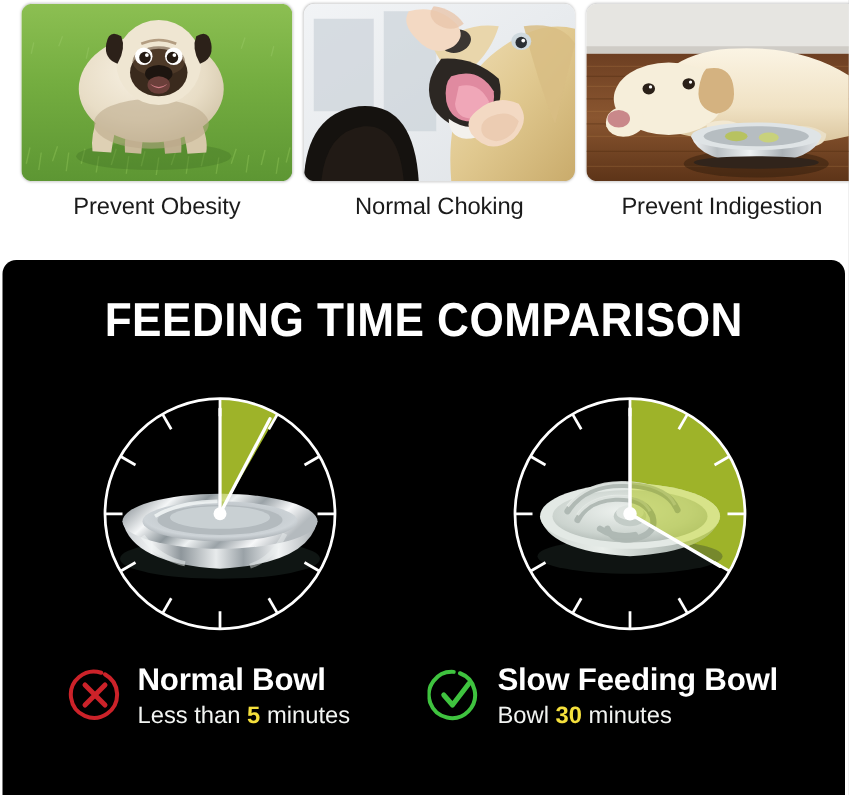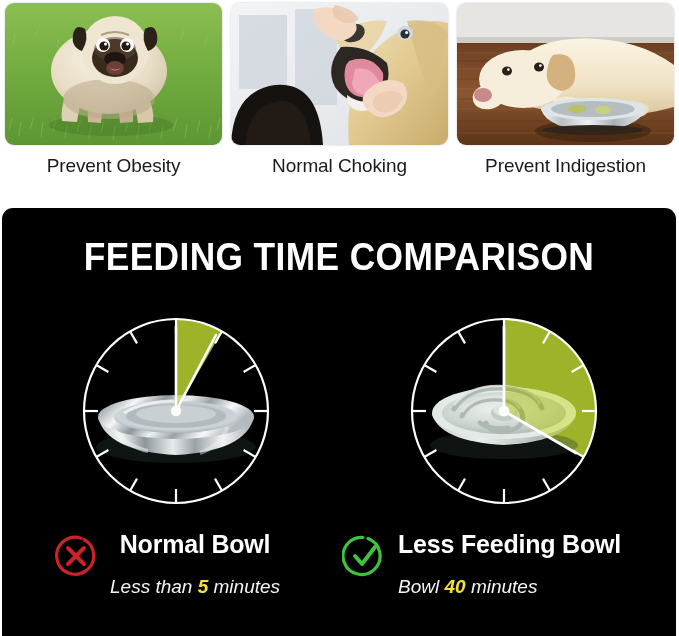--- a/index.html
+++ b/index.html
@@ -12,21 +12,21 @@
     height: 636px;
     position: relative;
     overflow: hidden;
     font-family: "Liberation Sans", sans-serif;
     -webkit-font-smoothing: antialiased;
   }
 
   
   #benefits-row {
     position: absolute;
-    left: 0; top: 0;
+    left: 12px; top: 0;
     width: 582px;
     height: 196px;
   }
   .benefit-tile {
     position: absolute;
     top: 3px;
     width: 217px;
     height: 142px;
   }
   .benefit-photo {
@@ -87,21 +87,21 @@
   #dial-left  { left: 76px; }
   #dial-right { left: 404px; }
   .dial-wrap svg { display: block; width: 196px; height: 196px; }
 
   
   .result-block {
     position: absolute;
     top: 322px;
     height: 70px;
   }
-  #result-left  { left: 52px;  width: 260px; text-align: center; }
+  #result-left  { left: 52px;  width: 260px; }
   #result-right { left: 340px; width: 320px; }
 
   .result-icon {
     position: absolute;
     left: 0; top: 4px;
     width: 44px; height: 44px;
   }
   .result-icon svg { display: block; width: 44px; height: 44px; }
   .result-text { position: absolute; left: 56px; top: 0; }
   .result-title {
@@ -110,22 +110,21 @@
     color: #ffffff;
     line-height: 29px;
     white-space: nowrap;
     letter-spacing: -0.2px;
   }
   .result-sub {
     font-size: 19px;
     color: #f2f4f2;
     line-height: 25px;
     white-space: nowrap;
-    margin-top: 15px;
-    font-style: italic;
+    margin-top: 1px;
   }
   .result-sub .hl {
     color: #f5e03c;
     font-weight: bold;
   }
 </style>
 </head>
 <body>
 
 <div id="benefits-row">
@@ -467,18 +466,18 @@
   </div>
 
   <div class="result-block" id="result-right">
     <div class="result-icon">
       <svg viewBox="0 0 44 44">
         <path d="M26 4.6 A18.5 18.5 0 1 1 21 3.5" fill="none" stroke="#3fc33f" stroke-width="3.2" stroke-linecap="round"></path>
         <path d="M13 22 L20 30 L33 13" fill="none" stroke="#3fc33f" stroke-width="4" stroke-linecap="round" stroke-linejoin="round"></path>
       </svg>
     </div>
     <div class="result-text">
-      <div class="result-title">Less Feeding Bowl</div>
-      <div class="result-sub"><span>Bowl </span><span class="hl">40</span><span> minutes</span></div>
+      <div class="result-title">Slow Feeding Bowl</div>
+      <div class="result-sub"><span>Bowl </span><span class="hl">30</span><span> minutes</span></div>
     </div>
   </div>
 
 </div>
 
 </body></html>

